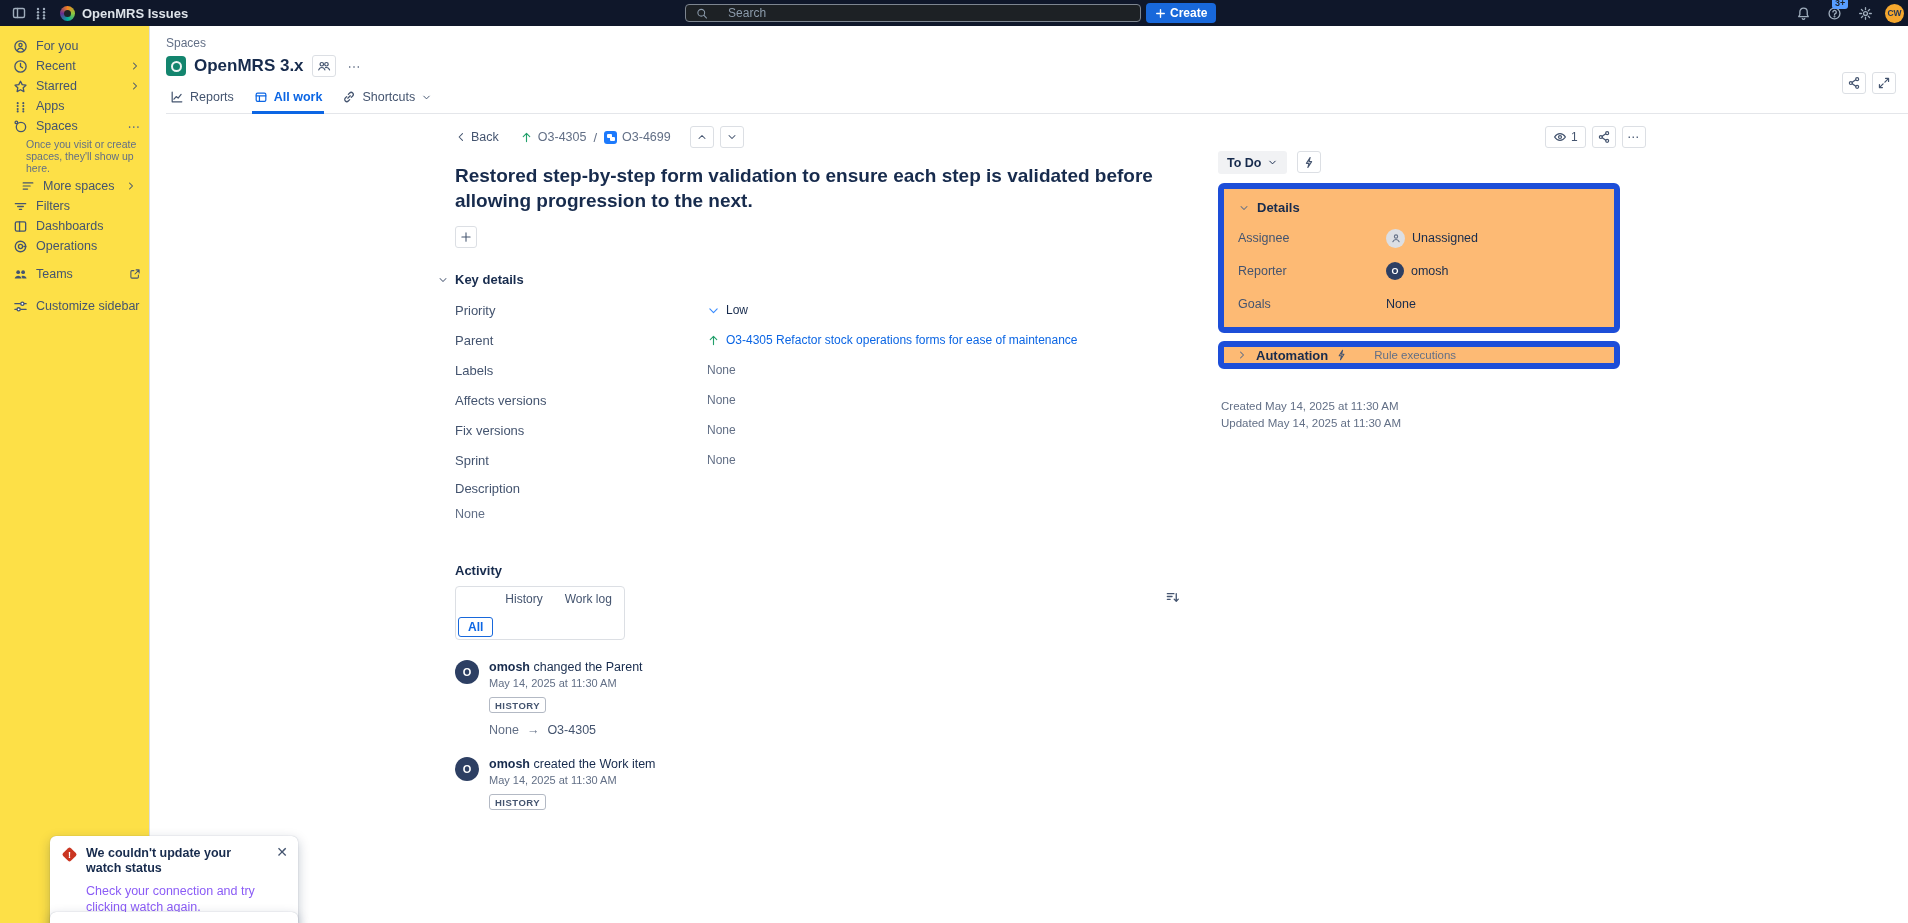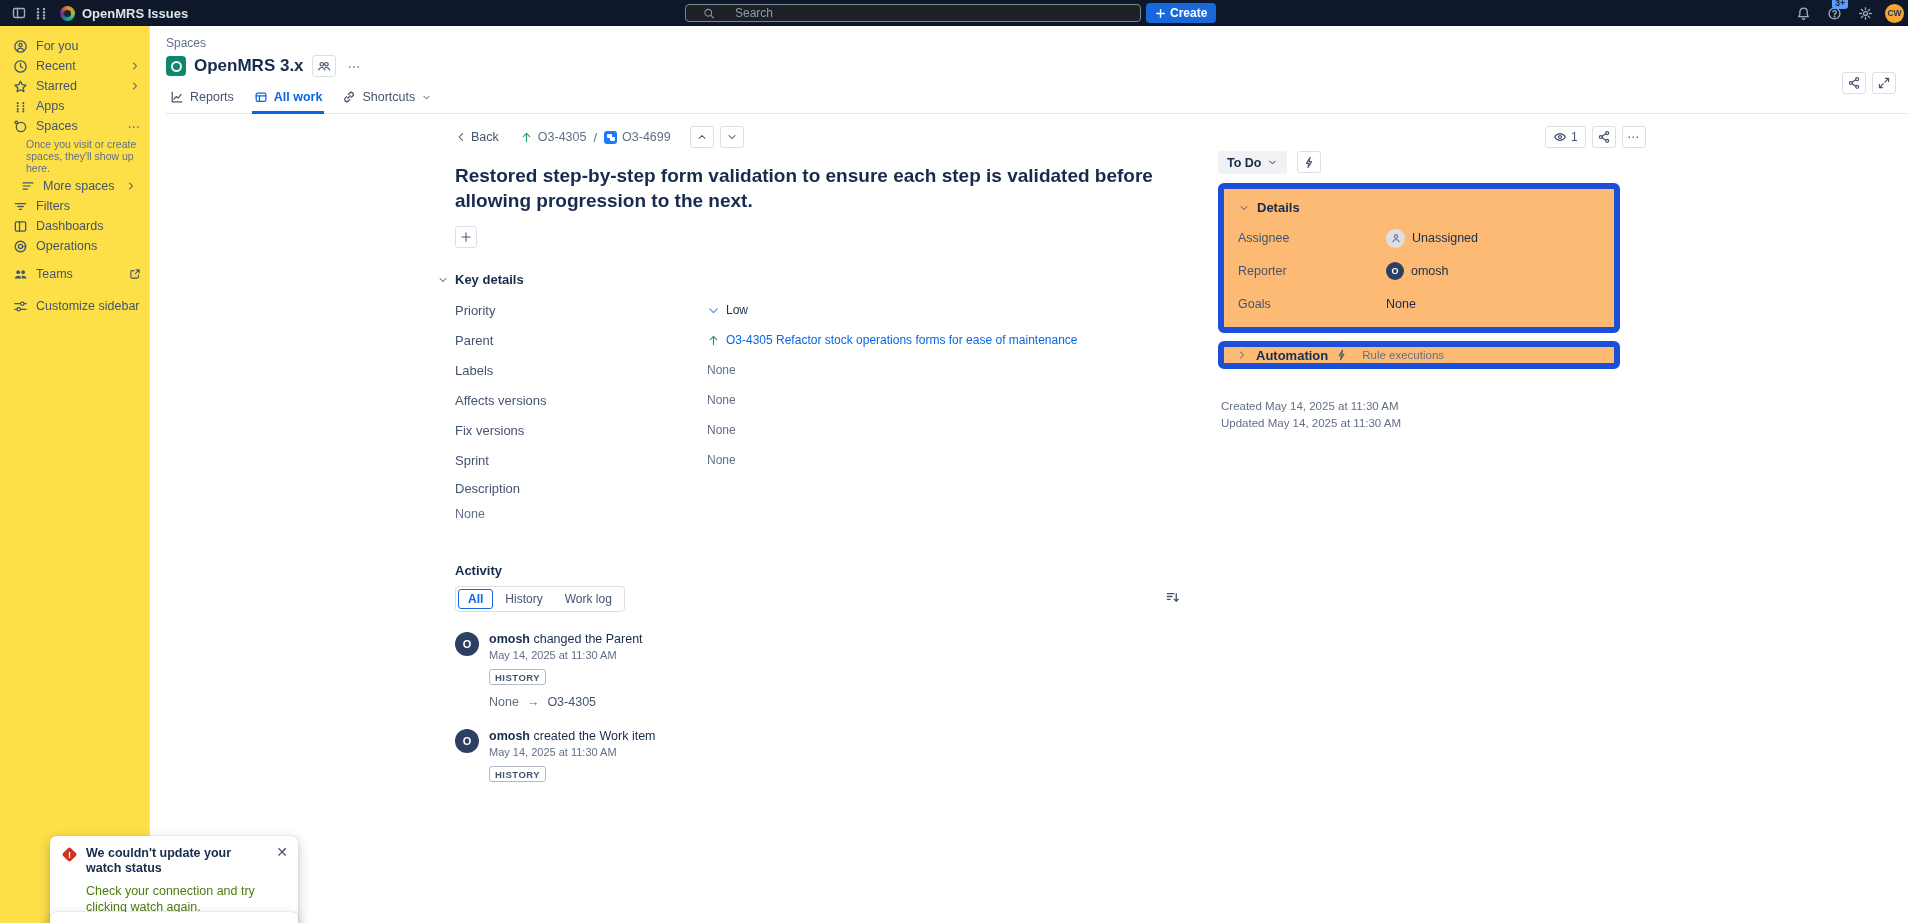--- a/index.html
+++ b/index.html
@@ -8,21 +8,21 @@
 
   svg.ic { stroke:currentColor; fill:none; stroke-width:1.4; stroke-linecap:round; stroke-linejoin:round; display:block; }
 
   
   .topbar { height:26px; background:#0f172a; display:flex; align-items:center; padding:0 8px; position:relative; z-index:5; }
   .topbar .ibtn { width:22px; height:20px; display:flex; align-items:center; justify-content:center; color:#9fadbc; border-radius:3px; cursor:pointer; }
   .brand { display:flex; align-items:center; gap:7px; margin-left:8px; }
   .brand-logo { width:15px; height:15px; border-radius:50%; background:conic-gradient(#f58220,#8dc63f,#00a99d,#662d91,#f58220); position:relative; }
   .brand-logo::after { content:""; position:absolute; inset:4px; border-radius:50%; background:#1d2125; }
   .brand-name { color:#dee4ea; font-size:13px; font-weight:700; }
-  .search-wrap { position:absolute; left:685px; top:4px; width:456px; height:18px; border:1px solid #7d8590; border-radius:4px; display:flex; align-items:center; gap:20px; padding:0 17px; color:#8c9bab; background:#1d2125; }
+  .search-wrap { position:absolute; left:685px; top:4px; width:456px; height:18px; border:1px solid #7d8590; border-radius:4px; display:flex; align-items:center; gap:20px; padding:0 10px; color:#8c9bab; background:#1d2125; }
   .search-wrap input { background:transparent; border:none; outline:none; color:#c7d1db; font-size:12px; width:100%; font-family:inherit; }
   .search-wrap input::placeholder { color:#8c9bab; }
   .create-btn { position:absolute; left:1146px; top:3px; height:20px; background:#1868db; color:#fff; border:none; border-radius:4px; font-size:12px; font-weight:600; display:flex; align-items:center; gap:4px; padding:0 9px; cursor:pointer; font-family:inherit; }
   .top-right { position:absolute; right:4px; top:0; height:26px; display:flex; align-items:center; gap:9px; }
   .badge-3 { position:absolute; top:-5px; left:9px; background:#579dff; color:#1d2125; font-size:9px; font-weight:700; border-radius:3px; padding:0 3px; line-height:11px; }
   .help-wrap { position:relative; }
   .avatar-cw { width:19px; height:19px; border-radius:50%; background:#f5a72e; color:#253858; font-size:8.5px; font-weight:700; display:flex; align-items:center; justify-content:center; cursor:pointer; }
 
   
   .shell { display:flex; height:897px; }
@@ -76,21 +76,21 @@
   .kd-value { font-size:12px; color:#172b4d; display:flex; align-items:center; gap:6px; }
   .muted { color:#626f86; }
   .kd-link { color:#0c66e4; cursor:pointer; }
   .desc-label { margin-top:6px; font-size:13px; color:#44546f; }
   .desc-value { margin-top:11px; font-size:12.5px; color:#626f86; }
 
   .activity { margin-top:42px; position:relative; }
   .act-head { font-size:13px; font-weight:700; }
   .act-tabs { margin-top:8px; display:inline-flex; border:1px solid #dcdfe4; border-radius:4px; padding:2px; gap:2px; }
   .act-tab { font-size:12px; color:#44546f; padding:2px 9px; border-radius:3px; border:1px solid transparent; cursor:pointer; }
-  .act-tab.active { color:#0c66e4; border-color:#1868db; font-weight:600; }
+  .act-tab.active { color:#0c66e4; border-color:#1868db; font-weight:600;margin-top:28px; }
   .sort-btn { position:absolute; right:10px; top:26px; color:#44546f; cursor:pointer; }
   .act-item { display:flex; gap:10px; margin-top:20px; }
   .av-o { width:24px; height:24px; border-radius:50%; background:#2d3f63; color:#fff; font-size:11px; font-weight:700; display:flex; align-items:center; justify-content:center; flex:none; }
   .av-o.sm { width:18px; height:18px; font-size:9px; }
   .act-line { font-size:12.5px; color:#172b4d; }
   .act-line b { font-weight:700; }
   .act-date { font-size:11px; color:#626f86; margin-top:3px; }
   .hist-badge { display:inline-block; margin-top:8px; font-size:9.5px; font-weight:700; letter-spacing:.5px; color:#44546f; border:1px solid #b3b9c4; border-radius:3px; padding:1.5px 5px; }
   .act-change { margin-top:10px; font-size:12.5px; color:#44546f; display:flex; gap:8px; align-items:center; }
 
@@ -100,35 +100,35 @@
   .status-btn { height:23px; background:#f1f2f4; border:none; border-radius:3px; font-size:12.5px; font-weight:600; color:#172b4d; display:flex; align-items:center; gap:6px; padding:0 9px; cursor:pointer; font-family:inherit; }
   .card { border:6px solid #1d4ed8; border-radius:6px; background:#fdba74; }
   .details-card { margin-top:9px; padding:11px 14px 13px; }
   .card-head { display:flex; align-items:center; gap:7px; font-size:13px; font-weight:700; cursor:pointer; }
   .dt-row { display:flex; align-items:center; margin-top:13px; min-height:20px; }
   .dt-label { width:148px; flex:none; font-size:12.5px; color:#44546f; }
   .dt-value { display:flex; align-items:center; gap:7px; font-size:12.5px; color:#172b4d; }
   .unassigned-av { width:19px; height:19px; border-radius:50%; background:#dcdfe4; color:#626f86; display:flex; align-items:center; justify-content:center; }
   .automation-card { margin-top:8px; padding:5px 12px; display:flex; align-items:center; gap:8px; height:28px; }
   .auto-title { font-size:13px; font-weight:700; }
-  .rule-exec { font-size:11.5px; color:#626f86; margin-left:6px; }
+  .rule-exec { font-size:11.5px; color:#626f86; margin-left:18px; }
   .meta-lines { margin-top:29px; padding-left:3px; }
   .meta-lines div { font-size:11.5px; color:#626f86; line-height:17px; }
 
   
   .toast { position:absolute; left:50px; width:248px; background:#fff; border-radius:6px; box-shadow:0 4px 12px rgba(9,30,66,.25), 0 0 1px rgba(9,30,66,.31); padding:10px 10px 11px 12px; z-index:20; }
   .toast-1 { top:836px; }
   .toast-2 { top:912px; }
   .toast-head { display:flex; align-items:flex-start; gap:9px; }
   .err-ic { width:15px; height:15px; flex:none; position:relative; margin-top:1px; }
   .err-ic::before { content:""; position:absolute; inset:2px; background:#ca3521; transform:rotate(45deg); border-radius:2px; }
   .err-ic::after { content:"!"; position:absolute; inset:0; color:#fff; font-size:9px; font-weight:700; display:flex; align-items:center; justify-content:center; }
   .toast-title { font-size:12.5px; font-weight:700; color:#172b4d; flex:1; line-height:15px; }
   .toast-close { color:#44546f; font-size:14px; line-height:12px; cursor:pointer; }
-  .toast-body { font-size:12.5px; color:#4d7c0f; line-height:16px; margin:7px 0 0 24px; }
+  .toast-body { font-size:12.5px; color:#8b5cf6; line-height:16px; margin:7px 0 0 24px; }
 </style>
 </head>
 <body>
 
 <header class="topbar">
   <span class="ibtn">
     <svg class="ic" width="16" height="16" viewBox="0 0 16 16">
         <rect x="2.5" y="3.5" width="11" height="9" rx="1.5"></rect>
         <path d="M6.5 3.5v9"></path>
       </svg>

